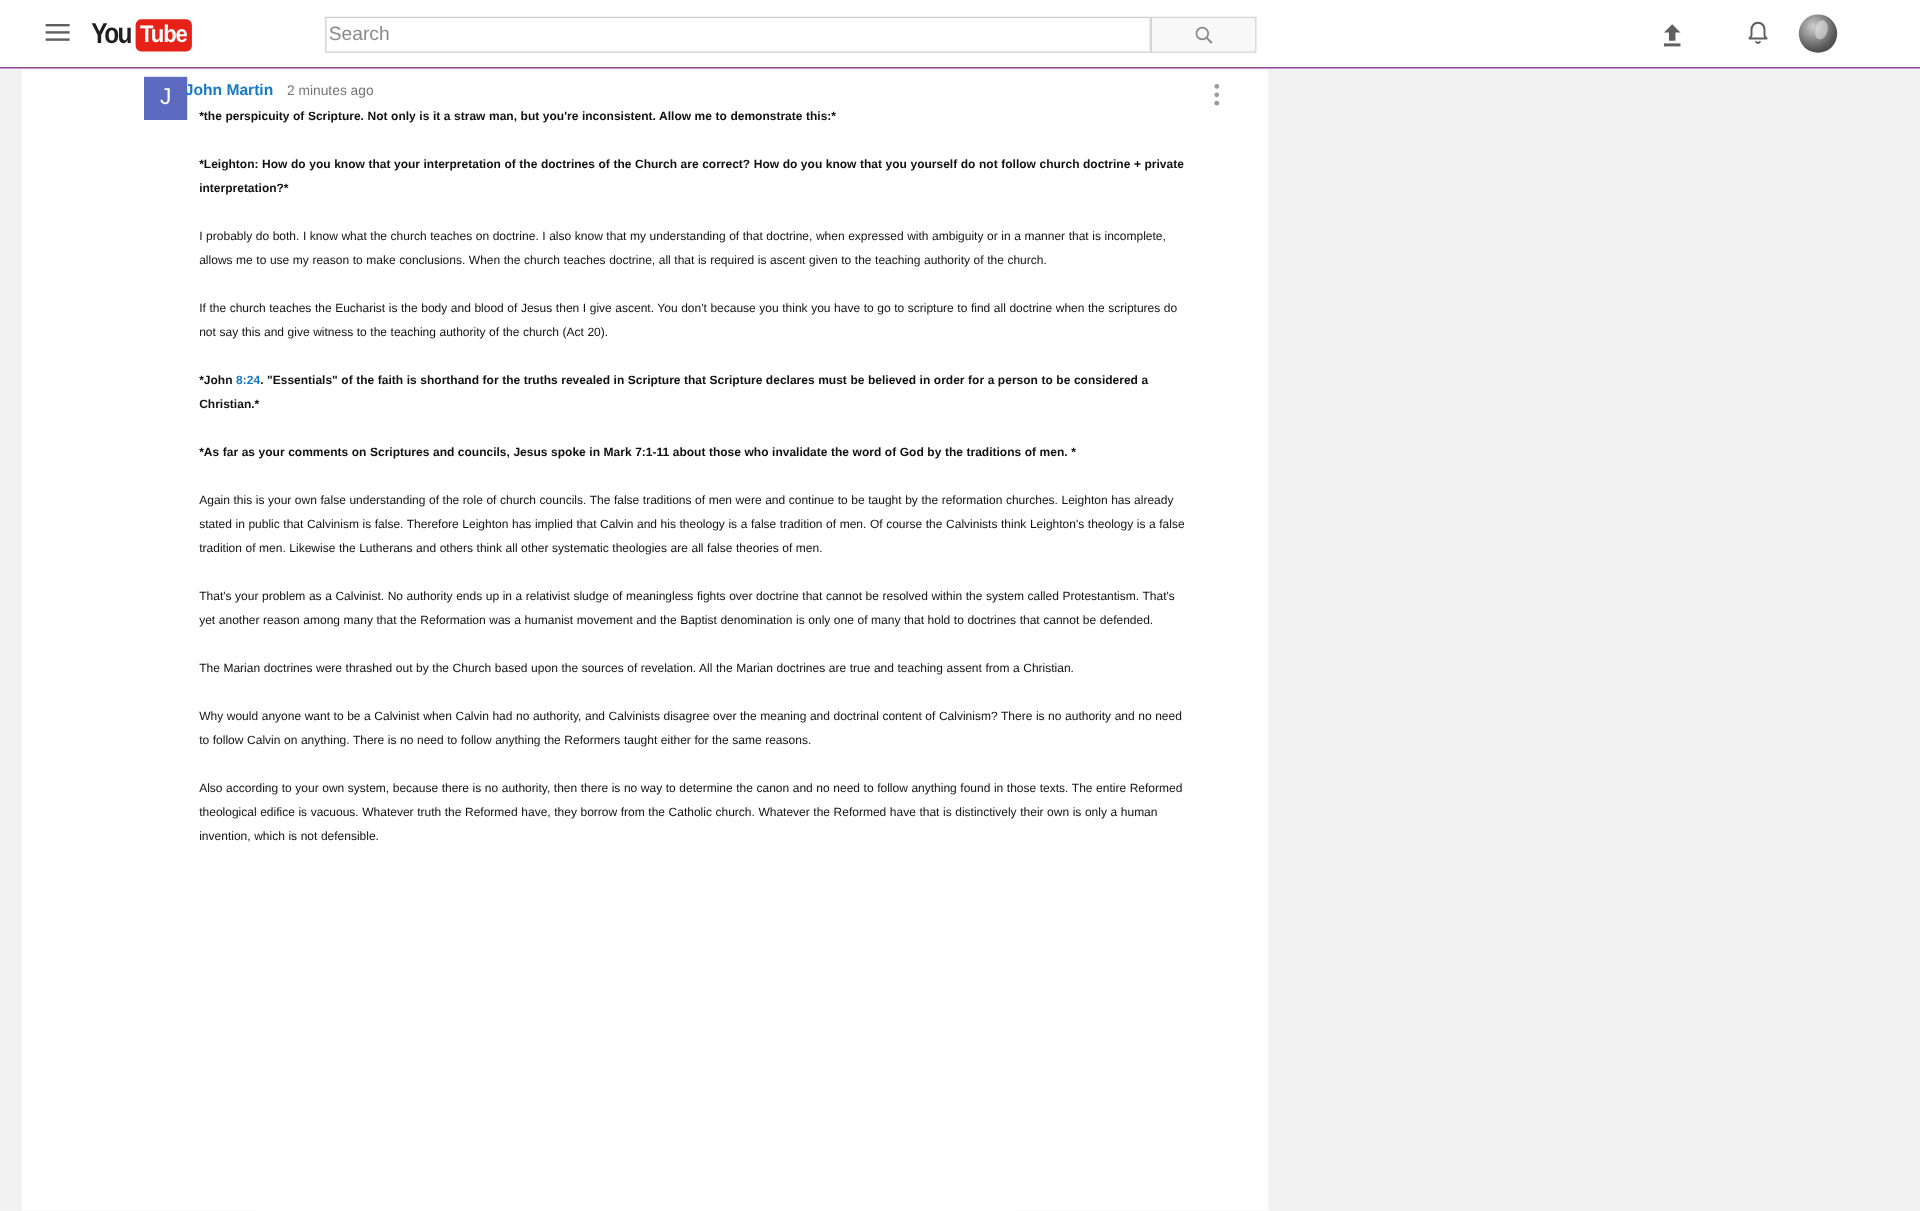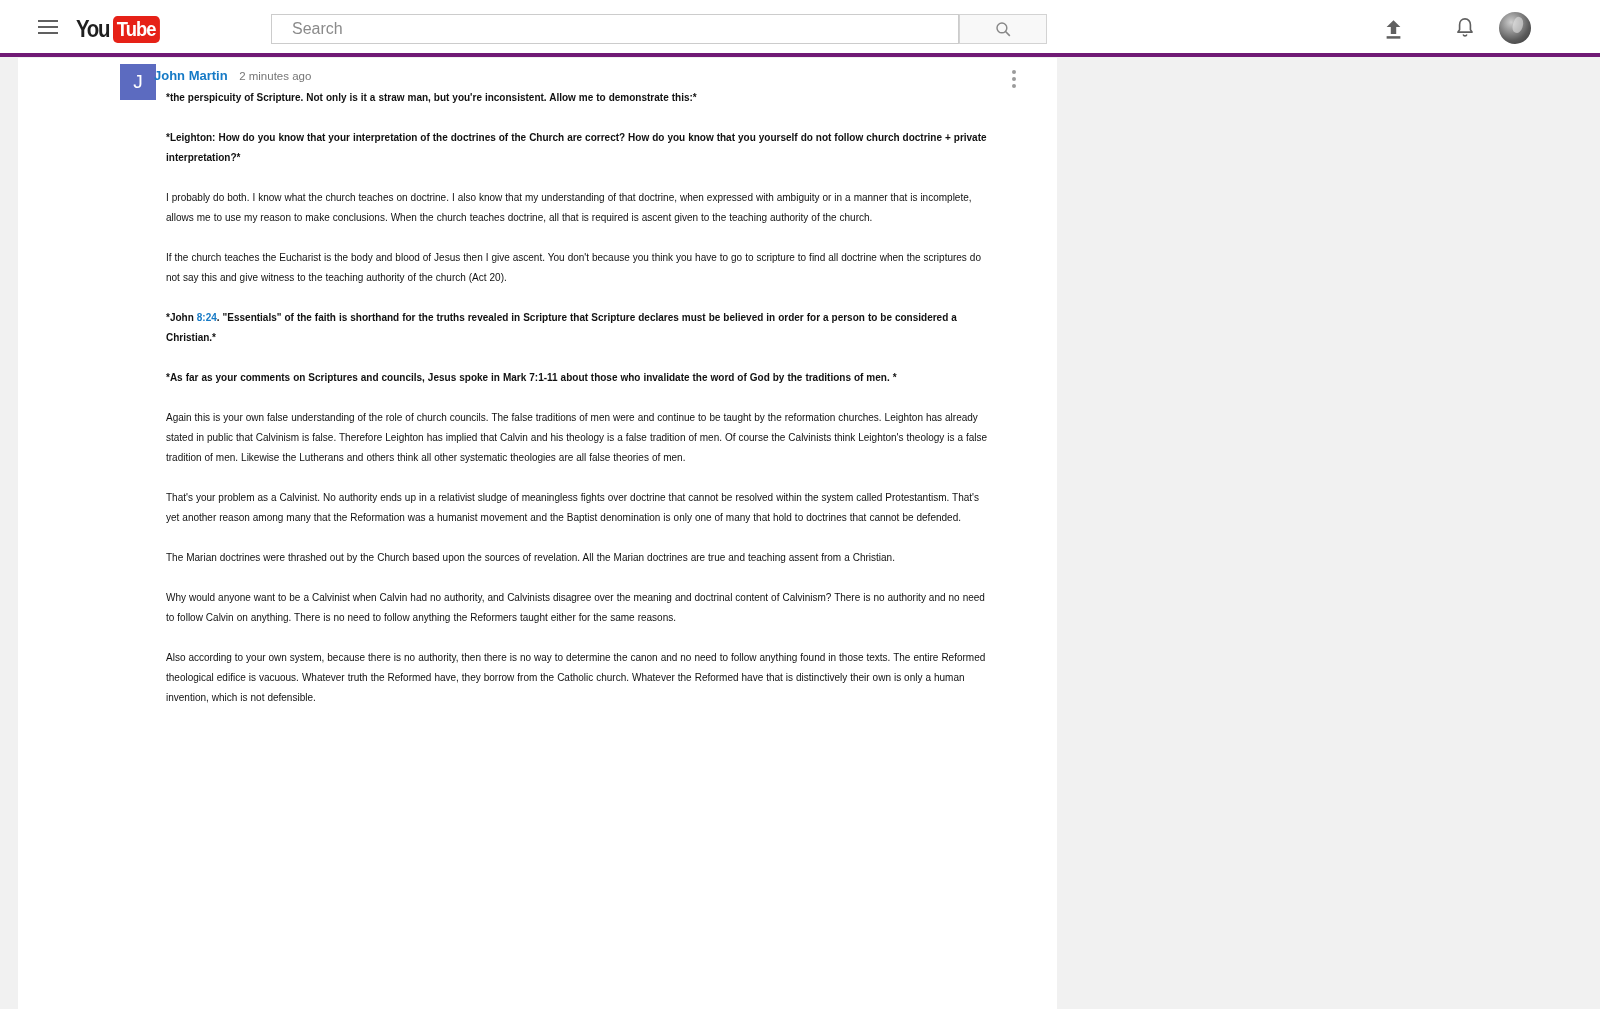--- a/index.html
+++ b/index.html
@@ -7,38 +7,38 @@
   body {
     width: 1600px; height: 1009px; position: relative; overflow: hidden;
     background: var(--page-bg, #f1f1f1);
     font-family: "Liberation Sans", sans-serif;
     -webkit-font-smoothing: antialiased;
   }
 
   
   .topbar {
     position: absolute; top: 0; left: 0; width: 1600px; height: 57px;
-    background: #ffffff; border-bottom: 4px solid #701a75; z-index: 5;
+    background: #ffffff; border-bottom: 1px solid #701a75; z-index: 5;
   }
   .hamburger { position: absolute; left: 38px; top: 20px; width: 20px; height: 16px; cursor: pointer; }
   .hamburger .bar { width: 20px; height: 2px; background: #606060; margin-bottom: 4px; }
   .logo { position: absolute; left: 76px; top: 13px; height: 32px; display: flex; align-items: center; cursor: pointer; }
   .logo-you {
     font-weight: bold; font-size: 24px; color: #1f1f1f; letter-spacing: -1.5px;
     transform: scaleX(0.85); transform-origin: left center;
   }
   .logo-tube {
     margin-left: -2px; background: var(--logo-red, #e62117); color: #fff;
     font-weight: bold; font-size: 20px; letter-spacing: -1px;
     border-radius: 5px; padding: 3px 5px 4px 4px; line-height: 1;
     transform: scaleX(0.92); transform-origin: left center;
   }
   .searchbox {
     position: absolute; left: 271px; top: 14px; width: 688px; height: 30px;
-    border: 1px solid #cccccc; background: #fff; padding: 0 20px;
+    border: 1px solid #cccccc; background: #fff; padding: 0 2px;
     font-size: 16px; color: #111; font-family: "Liberation Sans", sans-serif;
   }
   .searchbox::placeholder { color: #8a8a8a; opacity: 1; }
   .search-btn {
     position: absolute; left: 959px; top: 14px; width: 88px; height: 30px;
     border: 1px solid #d3d3d3; background: #f8f8f8; cursor: pointer;
     display: flex; align-items: center; justify-content: center;
   }
   .hdr-icon { position: absolute; cursor: pointer; width: 26px; height: 26px;
     display: flex; align-items: center; justify-content: center; }

